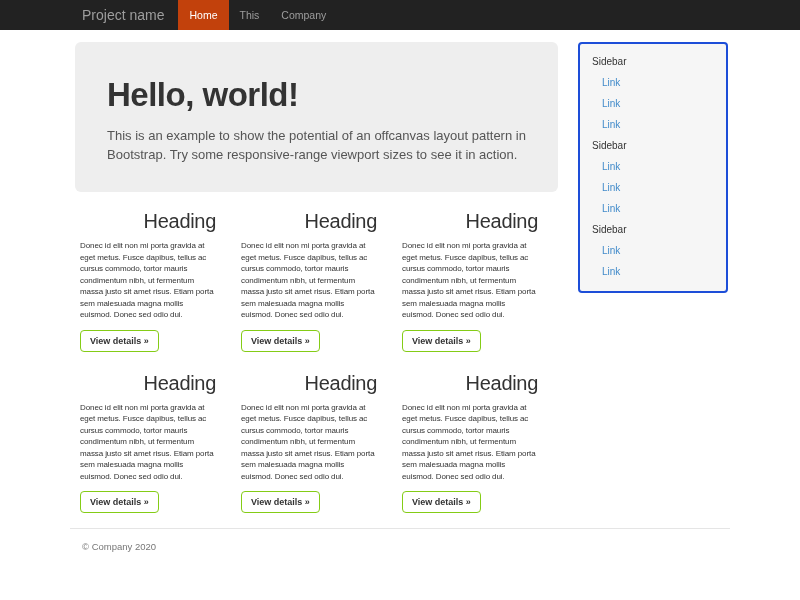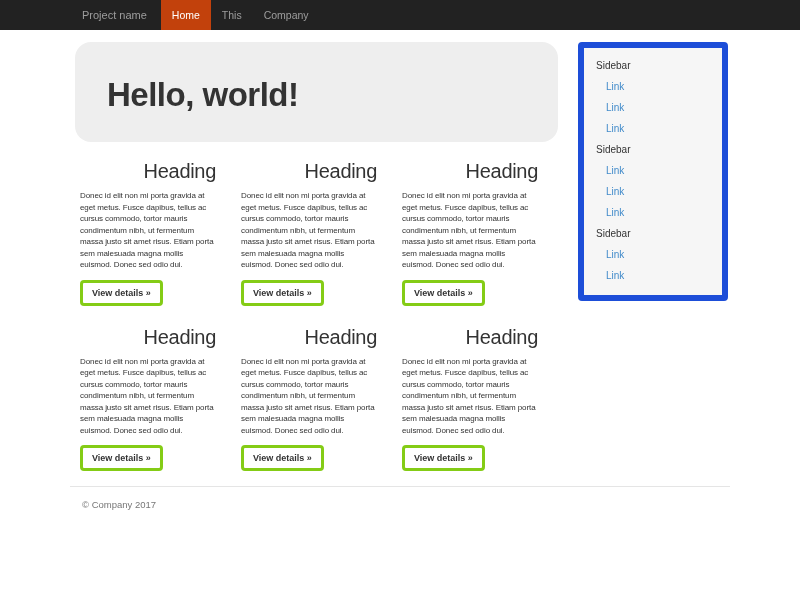--- a/index.html
+++ b/index.html
@@ -19,21 +19,21 @@
   }
   .nav-container {
     width: 670px;
     margin: 0 auto;
     height: 30px;
     display: flex;
     align-items: stretch;
   }
   .brand {
     color: #9d9d9d;
-    font-size: 11px;
+    font-size: 14px;
     line-height: 30px;
     padding: 0 14px 0 17px;
     text-decoration: none;
     cursor: pointer;
   }
   .nav-items { display: flex; }
   .nav-item {
     color: #9d9d9d;
     font-size: 10.5px;
     line-height: 30px;
@@ -49,21 +49,21 @@
   
   .container { width: 670px; margin: 0 auto; }
   .row { display: flex; align-items: flex-start; }
   .main-col { width: 503px; padding: 0 10px; }
   .side-col { width: 167px; }
 
   
   .jumbotron {
     margin-top: 12px;
     background: #eeeeee;
-    border-radius: 16px;
+    border-radius: 6px;
     padding: 34px 18px 28px 32px;
   }
   .jumbotron h1 {
     font-size: 33px;
     font-weight: bold;
     color: #333;
     letter-spacing: -0.5px;
   }
   .jumbotron p {
     margin-top: 12px;
@@ -91,38 +91,38 @@
   .card p {
     font-size: 8px;
     line-height: 11.5px;
     letter-spacing: -0.1px;
     color: #333;
     margin-bottom: 9px;
   }
   .btn {
     display: inline-block;
     background: #ffffff;
-    border: 3px solid #84cc16;
+    border: 1px solid #84cc16;
     border-radius: 4px;
     padding: 5px 9px;
     font-size: 9px;
     font-weight: bold;
     color: #333;
     font-family: "Liberation Sans", "DejaVu Sans", sans-serif;
     cursor: pointer;
     margin-bottom: 2px;
   }
 
   
   .sidebar {
     margin-top: 12px;
     margin-left: 10px;
     width: 150px;
     background: #f6f6f6;
-    border: 6px solid #1d4ed8;
+    border: 2px solid #1d4ed8;
     border-radius: 4px;
     padding: 7px 0 9px;
   }
   .sb-header {
     font-size: 10px;
     color: #333;
     line-height: 12px;
     padding: 5px 12px 4px;
   }
   .sb-link {
@@ -162,20 +162,21 @@
   </div>
 </nav>
 
 <div class="container">
   <div class="row">
 
     <div class="main-col">
 
       <div class="jumbotron">
         <h1>Hello, world!</h1>
+        <p>This is an example to show the potential of an offcanvas layout pattern in Bootstrap. Try some responsive-range viewport sizes to see it in action.</p>
       </div>
 
       <div class="cards-row">
         <div class="card">
           <h2>Heading</h2>
           <p>Donec id elit non mi porta gravida at eget metus. Fusce dapibus, tellus ac cursus commodo, tortor mauris condimentum nibh, ut fermentum massa justo sit amet risus. Etiam porta sem malesuada magna mollis euismod. Donec sed odio dui.</p>
           <button class="btn">View details »</button>
         </div>
         <div class="card">
           <h2>Heading</h2>
@@ -222,15 +223,15 @@
         <div class="sb-header">Sidebar</div>
         <a class="sb-link">Link</a>
         <a class="sb-link">Link</a>
       </div>
     </div>
 
   </div>
 
   <div class="footer">
     <hr>
-    <p>© Company 2017</p>
+    <p>© Company 2020</p>
   </div>
 </div>
 
 </body></html>

